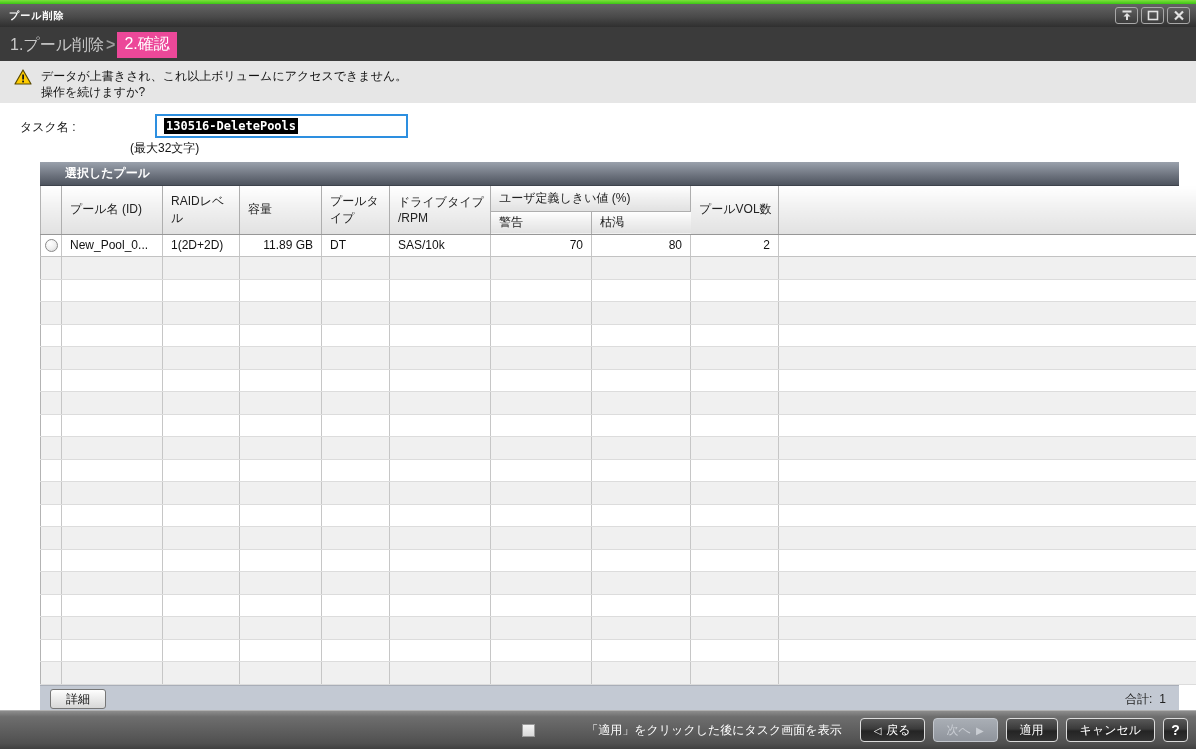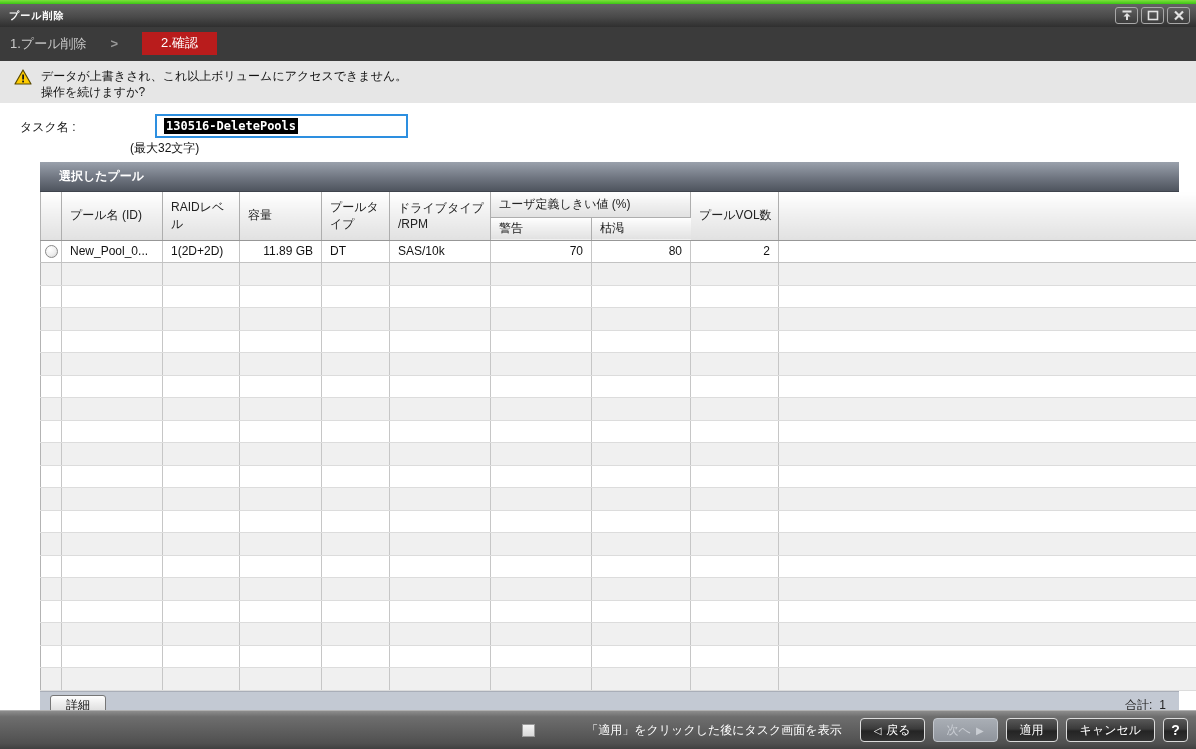--- a/index.html
+++ b/index.html
@@ -16,43 +16,43 @@
     background:linear-gradient(#646464,#4a4a4a 55%,#2f2f2f);
     display:flex; align-items:center; padding:0 6px 0 9px; }
   .title-text { color:#fff; font-weight:bold; font-size:10px; letter-spacing:1px; }
   .win-controls { margin-left:auto; display:flex; gap:3px; }
   .win-btn { width:23px; height:17px; border:1px solid #a8a8a8; border-radius:3px;
     background:linear-gradient(#5f5f5f,#3c3c3c); display:flex; align-items:center; justify-content:center; cursor:pointer; }
   .win-btn svg { display:block; }
 
   
   .breadcrumb-bar { position:absolute; left:0; top:27px; width:100%; height:34px; background:#3b3b3b; }
-  .breadcrumb { display:flex; align-items:center; gap:24px; padding:5px 0 0 10px; font-size:13px; }
+  .breadcrumb { display:flex; align-items:center; gap:2px; padding:5px 0 0 10px; font-size:16px; }
   .crumb-prev { color:#c9c9c9; }
   .crumb-sep { color:#9a9a9a; font-weight:bold; }
-  .crumb-current { background:#b91c1c; color:#fff; padding:2px 19px 3px; }
+  .crumb-current { background:#ec4899; color:#fff; padding:2px 7px 3px; }
 
   
   .warning-strip { position:absolute; left:0; top:61px; width:100%; height:42px; background:#e6e6e6;
     display:flex; align-items:flex-start; padding:7px 0 0 14px; }
   .warning-icon { margin-right:9px; margin-top:1px; }
   .warning-lines { line-height:16px; color:#111; }
 
   
   .task-section { position:absolute; left:0; top:103px; width:100%; height:59px; background:#fff; }
   .task-label { position:absolute; left:20px; top:16px; color:#111; }
   .task-input { position:absolute; left:128px; top:11px; width:253px; height:24px;
     background:#fff; border:2px solid #2d8fe0; display:flex; align-items:center; padding-left:7px; cursor:text;margin-left:27px; }
   .task-value { background:#000; color:#fff; font-family:"DejaVu Sans Mono",monospace; font-size:12px; font-weight:bold; padding:1px 2px; }
   .task-hint { position:absolute; left:130px; top:37px; color:#111; }
 
   
   .table-wrap { position:absolute; left:40px; top:162px; width:1139px; }
-  .table-title { height:30px; background:linear-gradient(#9aa1ac,#6b717c 60%,#4e545e);
-    color:#fff; font-weight:bold; display:flex; align-items:center; padding-left:19px; border-bottom:1px solid #3e434c;text-align:right; }
+  .table-title { height:24px; background:linear-gradient(#9aa1ac,#6b717c 60%,#4e545e);
+    color:#fff; font-weight:bold; display:flex; align-items:center; padding-left:25px; border-bottom:1px solid #3e434c;text-align:right; }
   table.pool-table { width:1182px; border-collapse:collapse; table-layout:fixed;
     border-left:1px solid #b3b3b3; border-right:1px solid #b3b3b3; }
   .pool-table th { background:linear-gradient(#ffffff,#f2f2f2 40%,#e1e1e1);
     border-right:1px solid #aeaeae; border-bottom:1px solid #aeaeae;
     font-weight:normal; text-align:left; padding:2px 6px 2px 8px; color:#222; vertical-align:middle; font-size:12px; }
   .pool-table thead tr.h1 { height:25px; }
   .pool-table thead tr.h2 { height:23px; }
   .pool-table thead tr.h2 th, .pool-table thead th[rowspan] { border-bottom:1px solid #979797; }
   .pool-table td { height:22.5px; border-right:1px solid #c6c6c6; border-bottom:1px solid #dcdcdc;
     padding:0 8px; color:#111; font-size:12px; background:#fff; overflow:hidden; white-space:nowrap; }

